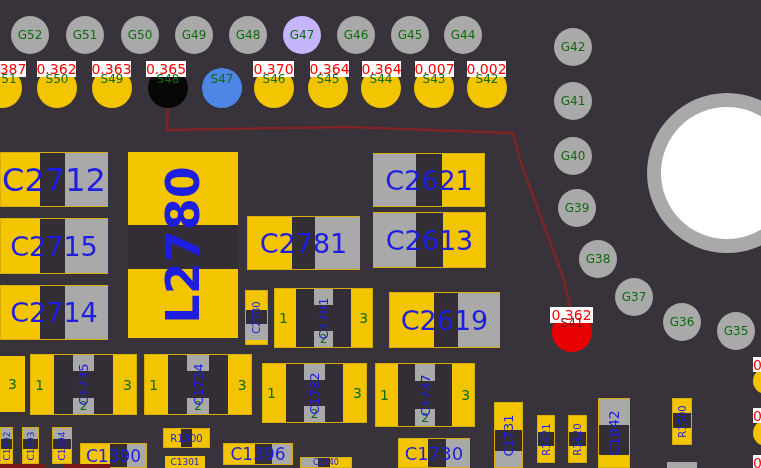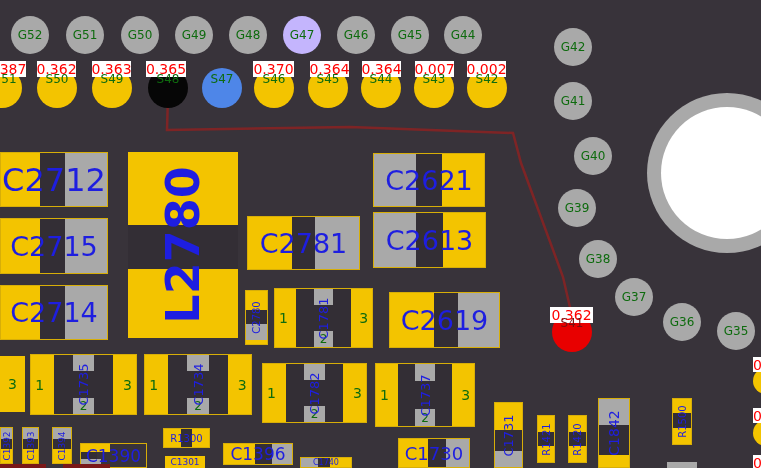--- a/index.html
+++ b/index.html
@@ -185,21 +185,21 @@
       </div>
     </div>
     <div class="comp" style="left: 52px; top: 427px; width: 20px; height: 37px; flex-direction: column;">
       <div style="background: rgb(169, 169, 169); height: 30%; width: 100%;"></div>
       <div style="background: rgb(51, 46, 53); height: 30%; width: 100%;"></div>
       <div style="background: rgb(243, 196, 0); height: 40%; width: 100%;"></div>
       <div class="lab " style="font-size: 9px;">
         <span style="transform: rotate(-90deg);">C1394</span>
       </div>
     </div>
-    <div class="comp" style="left: 80px; top: 443px; width: 67px; height: 25px; flex-direction: column;">
+    <div class="comp" style="left: 80px; top: 443px; width: 67px; height: 25px; flex-direction: row;">
       <div style="background: rgb(243, 196, 0); width: 45%; height: 100%;"></div>
       <div style="background: rgb(51, 46, 53); width: 25%; height: 100%;"></div>
       <div style="background: rgb(169, 169, 169); width: 30%; height: 100%;"></div>
       <div class="lab" style="font-size: 17px;">
         <span>C1390</span>
       </div>
     </div>
     <div class="comp" style="left: 163px; top: 428px; width: 47px; height: 20px; flex-direction: row;">
       <div style="background: rgb(243, 196, 0); width: 38%; height: 100%;"></div>
       <div style="background: rgb(51, 46, 53); width: 24%; height: 100%;"></div>
@@ -304,21 +304,21 @@
     </div>
     <div class="circ gpad" style="left: 444px; top: 16px; width: 38px; height: 38px; background: rgb(169, 169, 169);">
       <span>G44</span>
     </div>
     <div class="circ gpad" style="left: 554px; top: 28px; width: 38px; height: 38px; background: rgb(169, 169, 169);">
       <span>G42</span>
     </div>
     <div class="circ gpad" style="left: 554px; top: 82px; width: 38px; height: 38px; background: rgb(169, 169, 169);">
       <span>G41</span>
     </div>
-    <div class="circ gpad" style="left: 554px; top: 137px; width: 38px; height: 38px; background: rgb(169, 169, 169); margin-left: 20px;">
+    <div class="circ gpad" style="left: 554px; top: 137px; width: 38px; height: 38px; background: rgb(169, 169, 169);">
       <span>G40</span>
     </div>
     <div class="circ gpad" style="left: 558px; top: 189px; width: 38px; height: 38px; background: rgb(169, 169, 169);">
       <span>G39</span>
     </div>
     <div class="circ gpad" style="left: 579px; top: 240px; width: 38px; height: 38px; background: rgb(169, 169, 169);">
       <span>G38</span>
     </div>
     <div class="circ gpad" style="left: 615px; top: 278px; width: 38px; height: 38px; background: rgb(169, 169, 169);">
       <span>G37</span>

